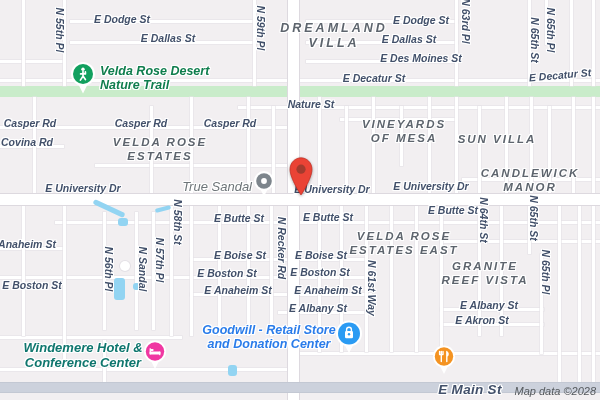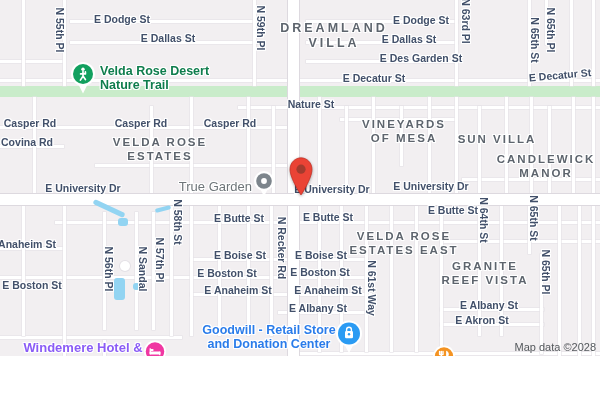--- a/index.html
+++ b/index.html
@@ -1,17 +1,17 @@
 <!DOCTYPE html>
 <html><head>
 <meta charset="utf-8">
 <style>
   html,body{margin:0;padding:0;}
-  #map{position:relative;width:600px;height:356px;background:#f2eff1;overflow:hidden;
-       font-family:"Liberation Sans",sans-serif;}
+  #map{position:relative;width:600px;height:400px;background:#f2eff1;overflow:hidden;
+       font-family:"Liberation Sans",sans-serif;font-style:italic;}
   .band{position:absolute;left:0;width:600px;}
   
   .road{position:absolute;background:#fff;box-shadow:0 0 0 0.6px #e4e1e6;}
   .road.h{height:3px;}
   .road.v{width:3px;}
   .road.major{box-shadow:0 0 0 1px #ddd9df;z-index:3;}
   .road.major.h{height:11px;}
   .road.major.v{width:11px;}
   .road.arterial{background:#ccd1dc;box-shadow:0 0 0 1px #c3c8d3;height:9px;z-index:3;}
   .culdesac{position:absolute;width:10px;height:10px;border-radius:50%;background:#fff;
@@ -133,21 +133,21 @@
       <div class="water" style="left: 114px; top: 278px; width: 11px; height: 22px;"></div>
       <div class="water" style="left: 133px; top: 283px; width: 7px; height: 7px;"></div>
       <div class="water" style="left: 228px; top: 365px; width: 9px; height: 11px;"></div>
       <div class="water" style="left: 155px; top: 207px; width: 16px; height: 4px; transform: rotate(-15deg);"></div>
     </div>
   <div id="labels-layer">
       <div class="slabel" style="left: 122px; top: 19px;">E Dodge St</div>
       <div class="slabel" style="left: 168px; top: 38px;">E Dallas St</div>
       <div class="slabel" style="left: 421px; top: 20px;">E Dodge St</div>
       <div class="slabel" style="left: 409px; top: 39px;">E Dallas St</div>
-      <div class="slabel" style="left: 421px; top: 58px;">E Des Garden St</div>
+      <div class="slabel" style="left: 421px; top: 58px;">E Des Moines St</div>
       <div class="slabel" style="left: 374px; top: 78px;">E Decatur St</div>
       <div class="slabel" style="left: 560px; top: 75px; transform: translate(-50%, -50%) rotate(-5deg);">E Decatur St</div>
       <div class="slabel vert" style="left: 60px; top: 30px;">N 55th Pl</div>
       <div class="slabel vert" style="left: 261px; top: 28px;">N 59th Pl</div>
       <div class="slabel vert" style="left: 466px; top: 21px;">N 63rd Pl</div>
       <div class="slabel vert" style="left: 535px; top: 40px;">N 65th St</div>
       <div class="slabel vert" style="left: 551px; top: 30px;">N 65th Pl</div>
       <div class="slabel" style="left: 311px; top: 104px;">Nature St</div>
       <div class="slabel" style="left: 30px; top: 123px;">Casper Rd</div>
       <div class="slabel" style="left: 141px; top: 123px;">Casper Rd</div>
@@ -180,21 +180,21 @@
       <div class="slabel" style="left: 489px; top: 305px;">E Albany St</div>
       <div class="slabel" style="left: 482px; top: 320px;">E Akron St</div>
       <div class="slabel big" style="left: 470px; top: 390px;">E Main St</div>
       <div class="alabel big" style="left: 334px; top: 36px;">DREAMLAND
 VILLA</div>
       <div class="alabel" style="left: 160px; top: 150px;">VELDA ROSE
 ESTATES</div>
       <div class="alabel" style="left: 404px; top: 132px;">VINEYARDS
 OF MESA</div>
       <div class="alabel" style="left: 497px; top: 140px;">SUN VILLA</div>
-      <div class="alabel" style="left: 530px; top: 167px; margin-left: 16px;">CANDLEWICK
+      <div class="alabel" style="left: 530px; top: 181px;">CANDLEWICK
 MANOR</div>
       <div class="alabel" style="left: 404px; top: 244px;">VELDA ROSE
 ESTATES EAST</div>
       <div class="alabel" style="left: 485px; top: 274px;">GRANITE
 REEF VISTA</div>
     </div>
 
   <div class="marker" style="left:83px;top:80px;">
     <svg width="26" height="33" viewBox="0 0 26 33">
       <path d="M13 32 L7.5 21 H18.5 Z" fill="#fff"></path>
@@ -202,21 +202,21 @@
       <circle cx="13" cy="12.5" r="10" fill="#12a05f"></circle>
       <g stroke="#fff" stroke-width="1.7" stroke-linecap="round" fill="none">
         <circle cx="13" cy="7.8" r="1.7" fill="#fff" stroke="none"></circle>
         <path d="M13 10 V14.6 M13 14.6 L10.4 18.6 M13 14.6 L15.4 18 M10.6 12.4 H15.4 M15.4 12.4 V10.4"></path>
       </g>
     </svg>
   </div>
   <div class="poi-label" style="left:100px;top:78px;transform:translateY(-50%);font-size:12.5px;color:#0f7d4d;">Velda Rose Desert
 Nature Trail</div>
 
-  <div class="poi-label" style="left:252px;top:187px;transform:translate(-100%,-50%);font-size:13px;font-weight:normal;color:#6e7579;">True Garden</div>
+  <div class="poi-label" style="left:252px;top:187px;transform:translate(-100%,-50%);font-size:13px;font-weight:normal;color:#6e7579;">True Sandal</div>
   <div class="marker" style="left:264px;top:186px;">
     <svg width="22" height="27" viewBox="0 0 22 27">
       <path d="M11 26 L6.5 17 H15.5 Z" fill="#fff"></path>
       <circle cx="11" cy="10.5" r="10" fill="#fff"></circle>
       <circle cx="11" cy="10.5" r="7.8" fill="#7d858c"></circle>
       <circle cx="11" cy="10.5" r="2.9" fill="#fff"></circle>
     </svg>
   </div>
 
   <div class="poi-label" style="left:269px;top:337px;transform:translate(-50%,-50%);text-align:center;font-size:12.5px;color:#2a7cea;">Goodwill - Retail Store
@@ -227,21 +227,21 @@
       <circle cx="14" cy="13.5" r="13" fill="#fff"></circle>
       <circle cx="14" cy="13.5" r="11" fill="#2b9bf3"></circle>
       <g>
         <rect x="10" y="11" width="8" height="7.2" rx="1.3" fill="#fff"></rect>
         <path d="M11.6 11 V9.6 a2.4 2.4 0 0 1 4.8 0 V11" stroke="#fff" stroke-width="1.4" fill="none"></path>
         <circle cx="14" cy="14.2" r="1.2" fill="#2b9bf3"></circle>
       </g>
     </svg>
   </div>
 
-  <div class="poi-label" style="left:83px;top:356px;transform:translate(-50%,-50%);text-align:center;font-size:13px;color:#8b5cf6;">Windemere Hotel &amp;
+  <div class="poi-label" style="left:83px;top:356px;transform:translate(-50%,-50%);text-align:center;font-size:13px;color:#0f766e;">Windemere Hotel &amp;
 Conference Center</div>
   <div class="marker" style="left:155px;top:357px;">
     <svg width="24" height="30" viewBox="0 0 24 30">
       <path d="M12 29 L7 19 H17 Z" fill="#fff"></path>
       <circle cx="12" cy="11.5" r="11" fill="#fff"></circle>
       <circle cx="12" cy="11.5" r="9.2" fill="#f037a2"></circle>
       <g fill="#fff">
         <rect x="6.6" y="11.6" width="10.8" height="2.8" rx="1"></rect>
         <rect x="7.2" y="8.9" width="3.4" height="2.2" rx="1"></rect>
         <rect x="6.6" y="8.3" width="1.3" height="6.1"></rect>

